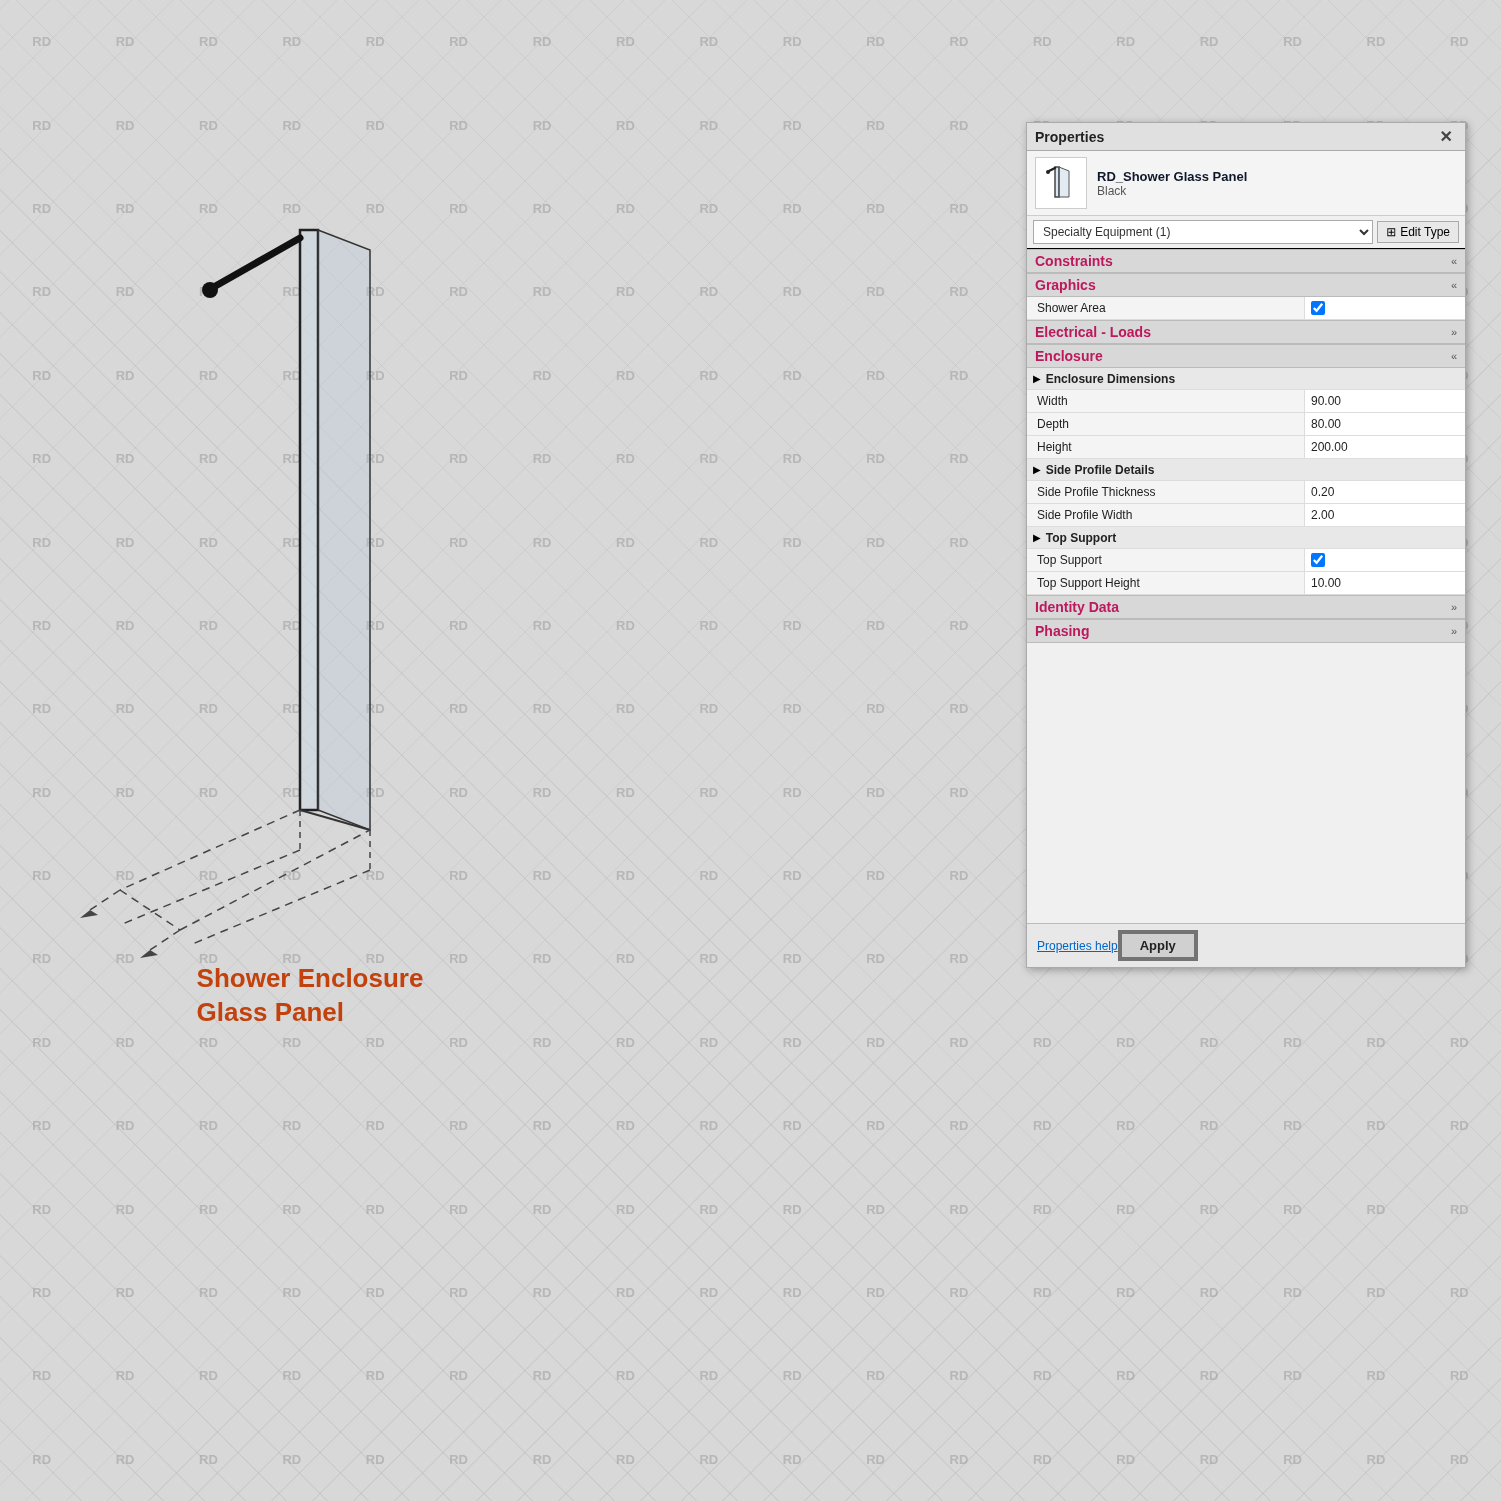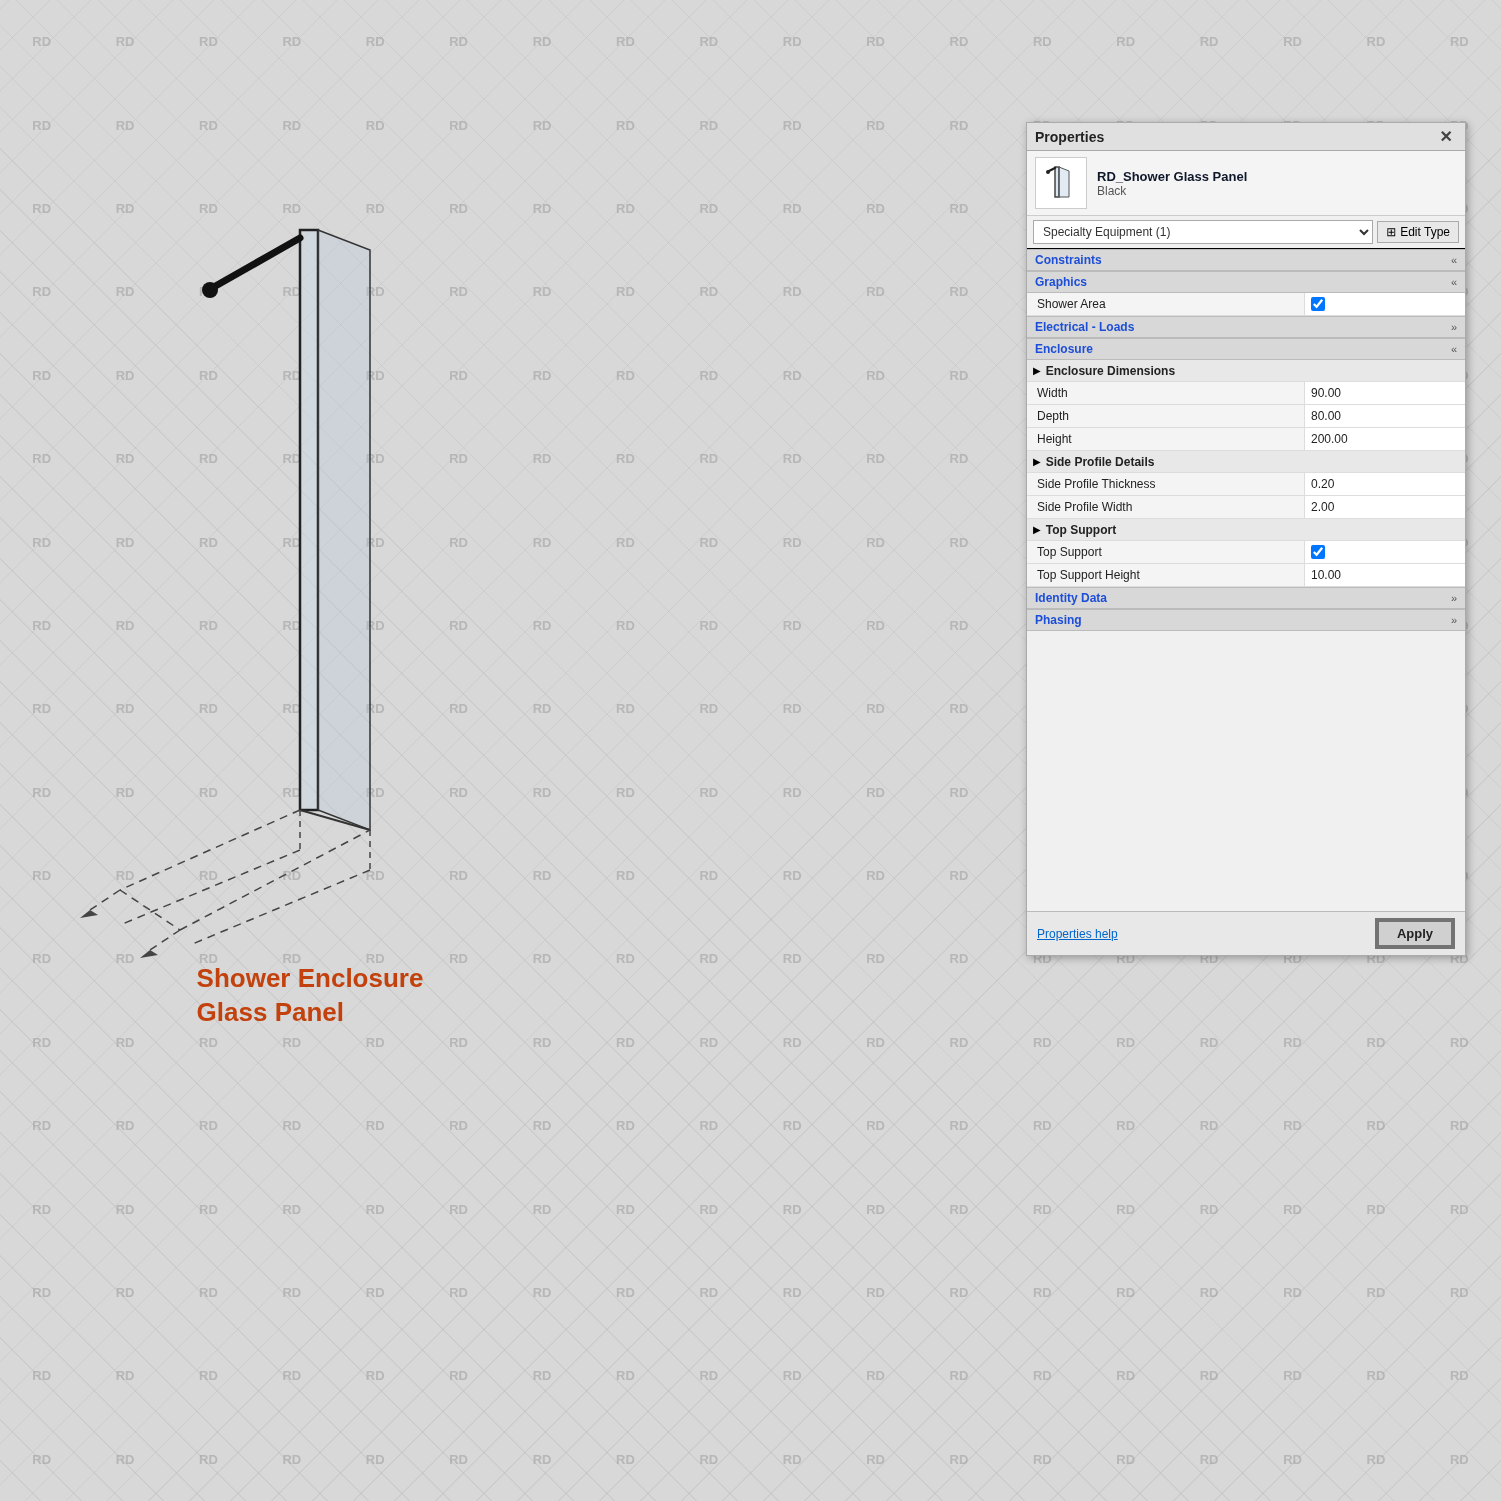--- a/index.html
+++ b/index.html
@@ -170,23 +170,23 @@
     .section-header {
       display: flex;
       align-items: center;
       justify-content: space-between;
       background: #d8d8d8;
       padding: 3px 8px;
       border-top: 1px solid #bbb;
       border-bottom: 1px solid #bbb;
     }
     .section-title {
-      font-size: 12px;
+      font-size: 14px;
       font-weight: bold;
-      color: #1d4ed8;
+      color: #be185d;
     }
     .section-toggle {
       font-size: 11px;
       color: #555;
       cursor: pointer;
     }
 
     
     .prop-row {
       display: flex;
@@ -238,21 +238,20 @@
     .sub-section-label {
       font-size: 12px;
       font-weight: bold;
       color: #222;
     }
 
     
     .panel-footer {
       display: flex;
       align-items: center;
-      justify-content: space-between;
       padding: 6px 10px;
       background: #e8e8e8;
       border-top: 1px solid #bbb;
     }
     .help-link {
       font-size: 12px;
       color: #0066cc;
       text-decoration: underline;
       cursor: pointer;
     }

